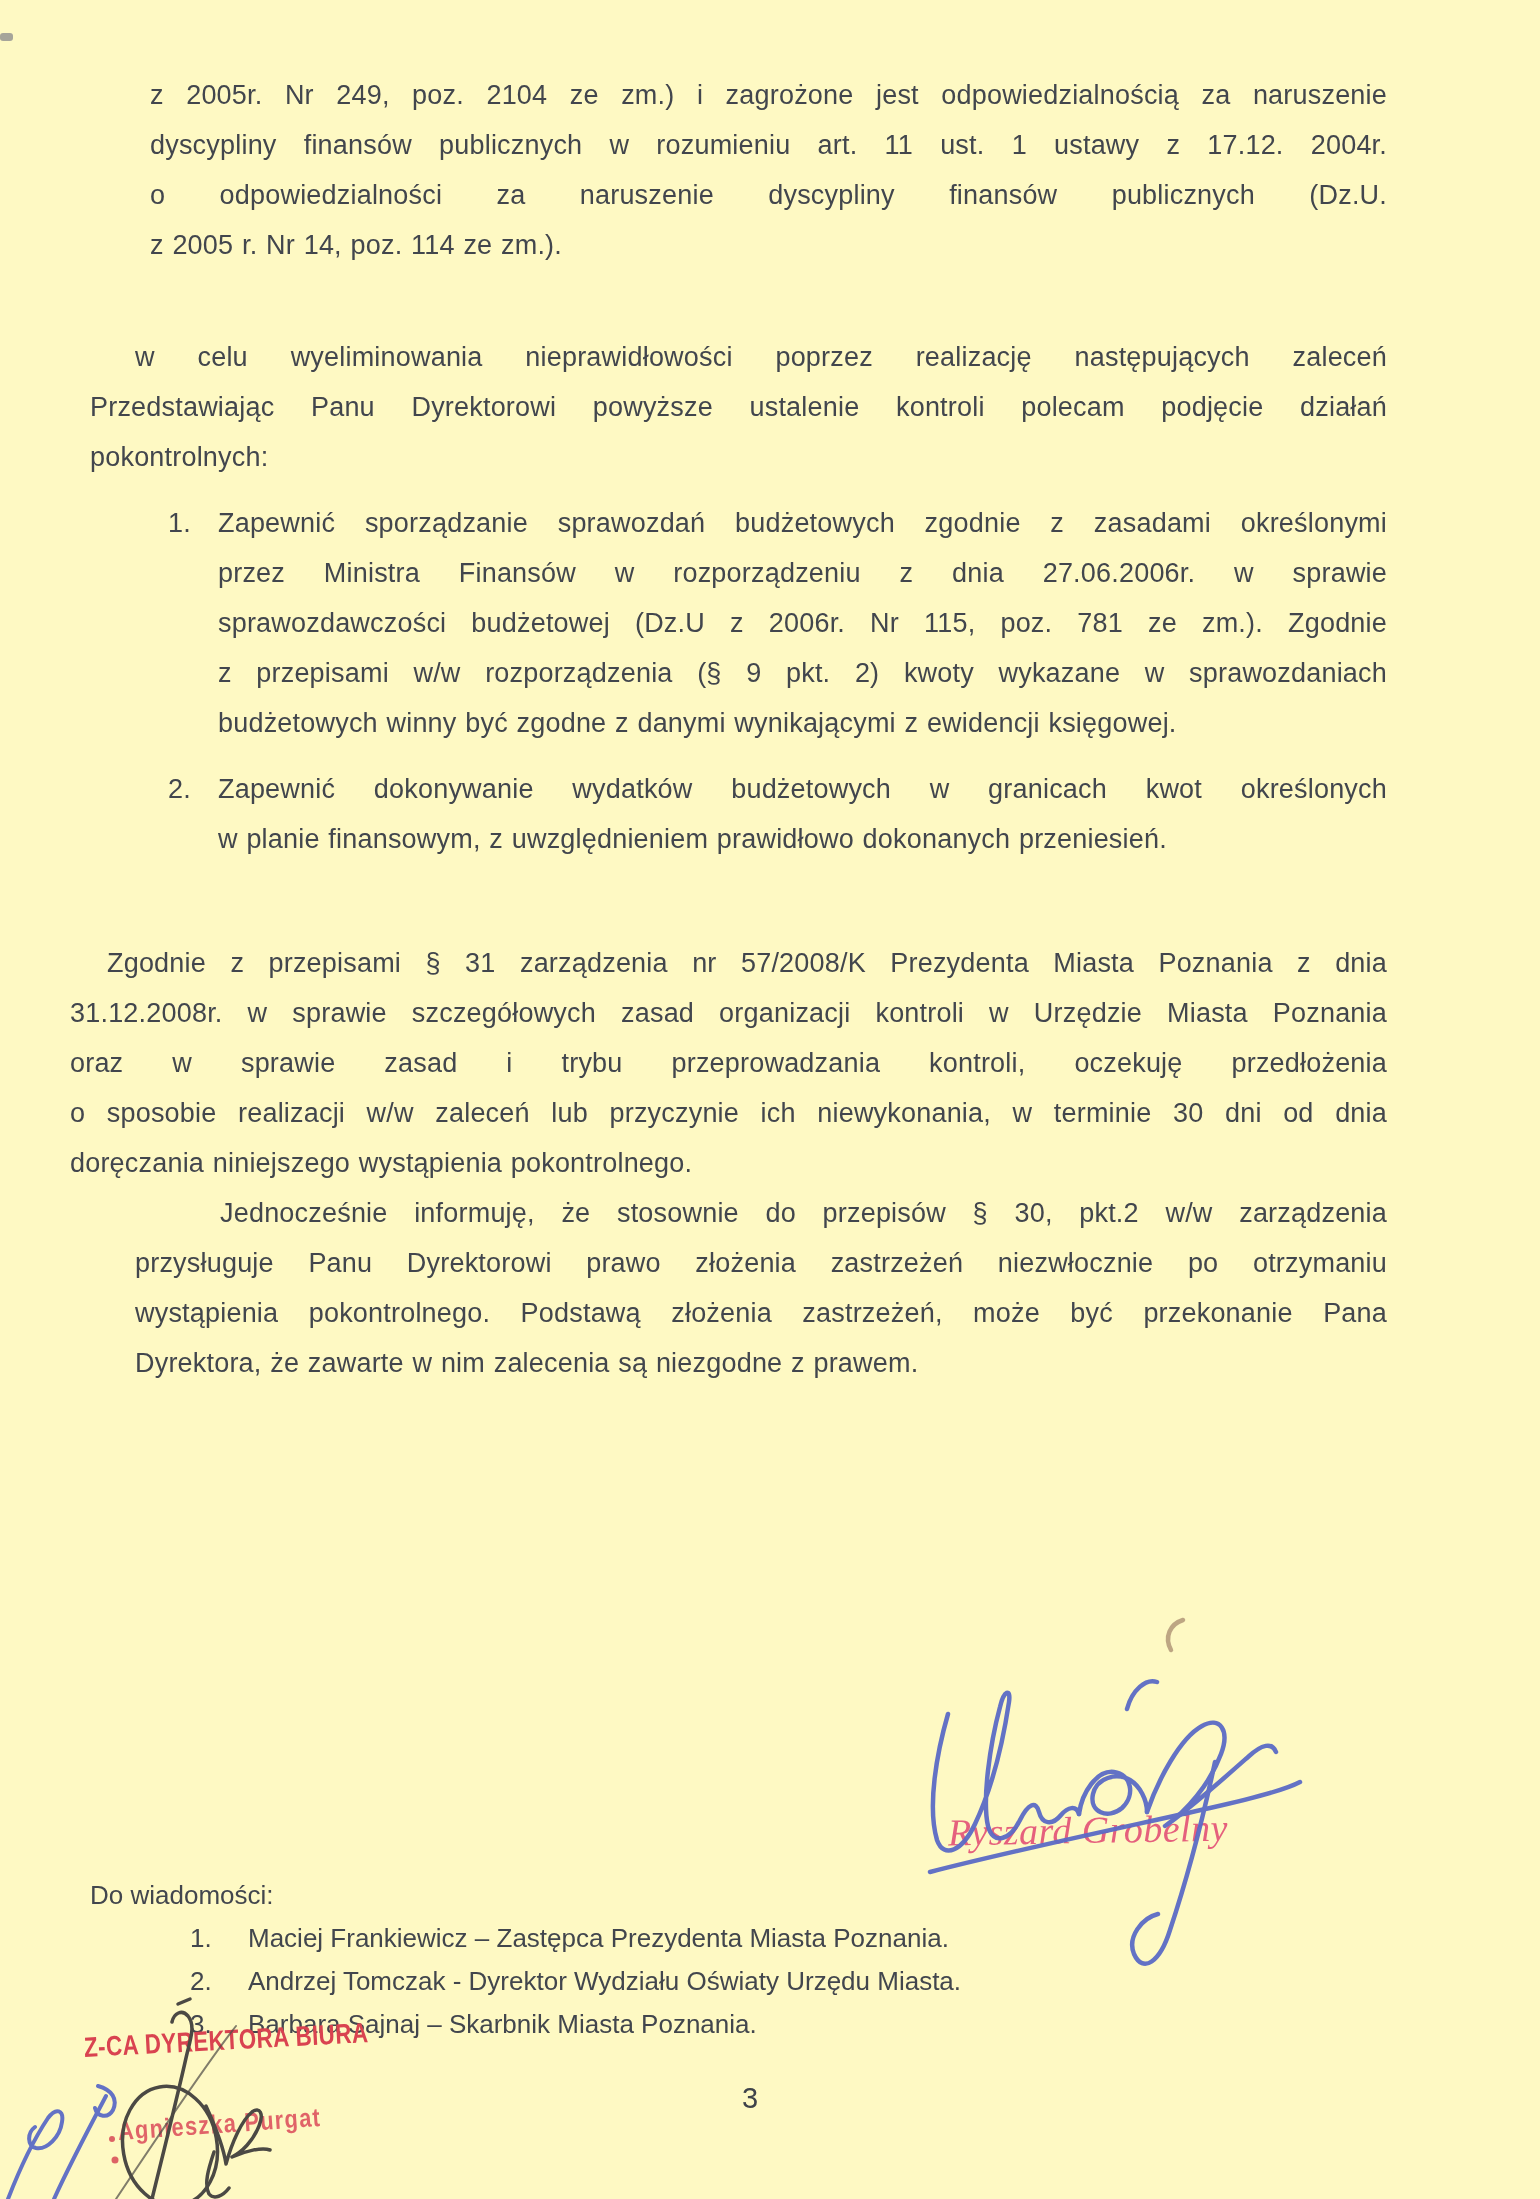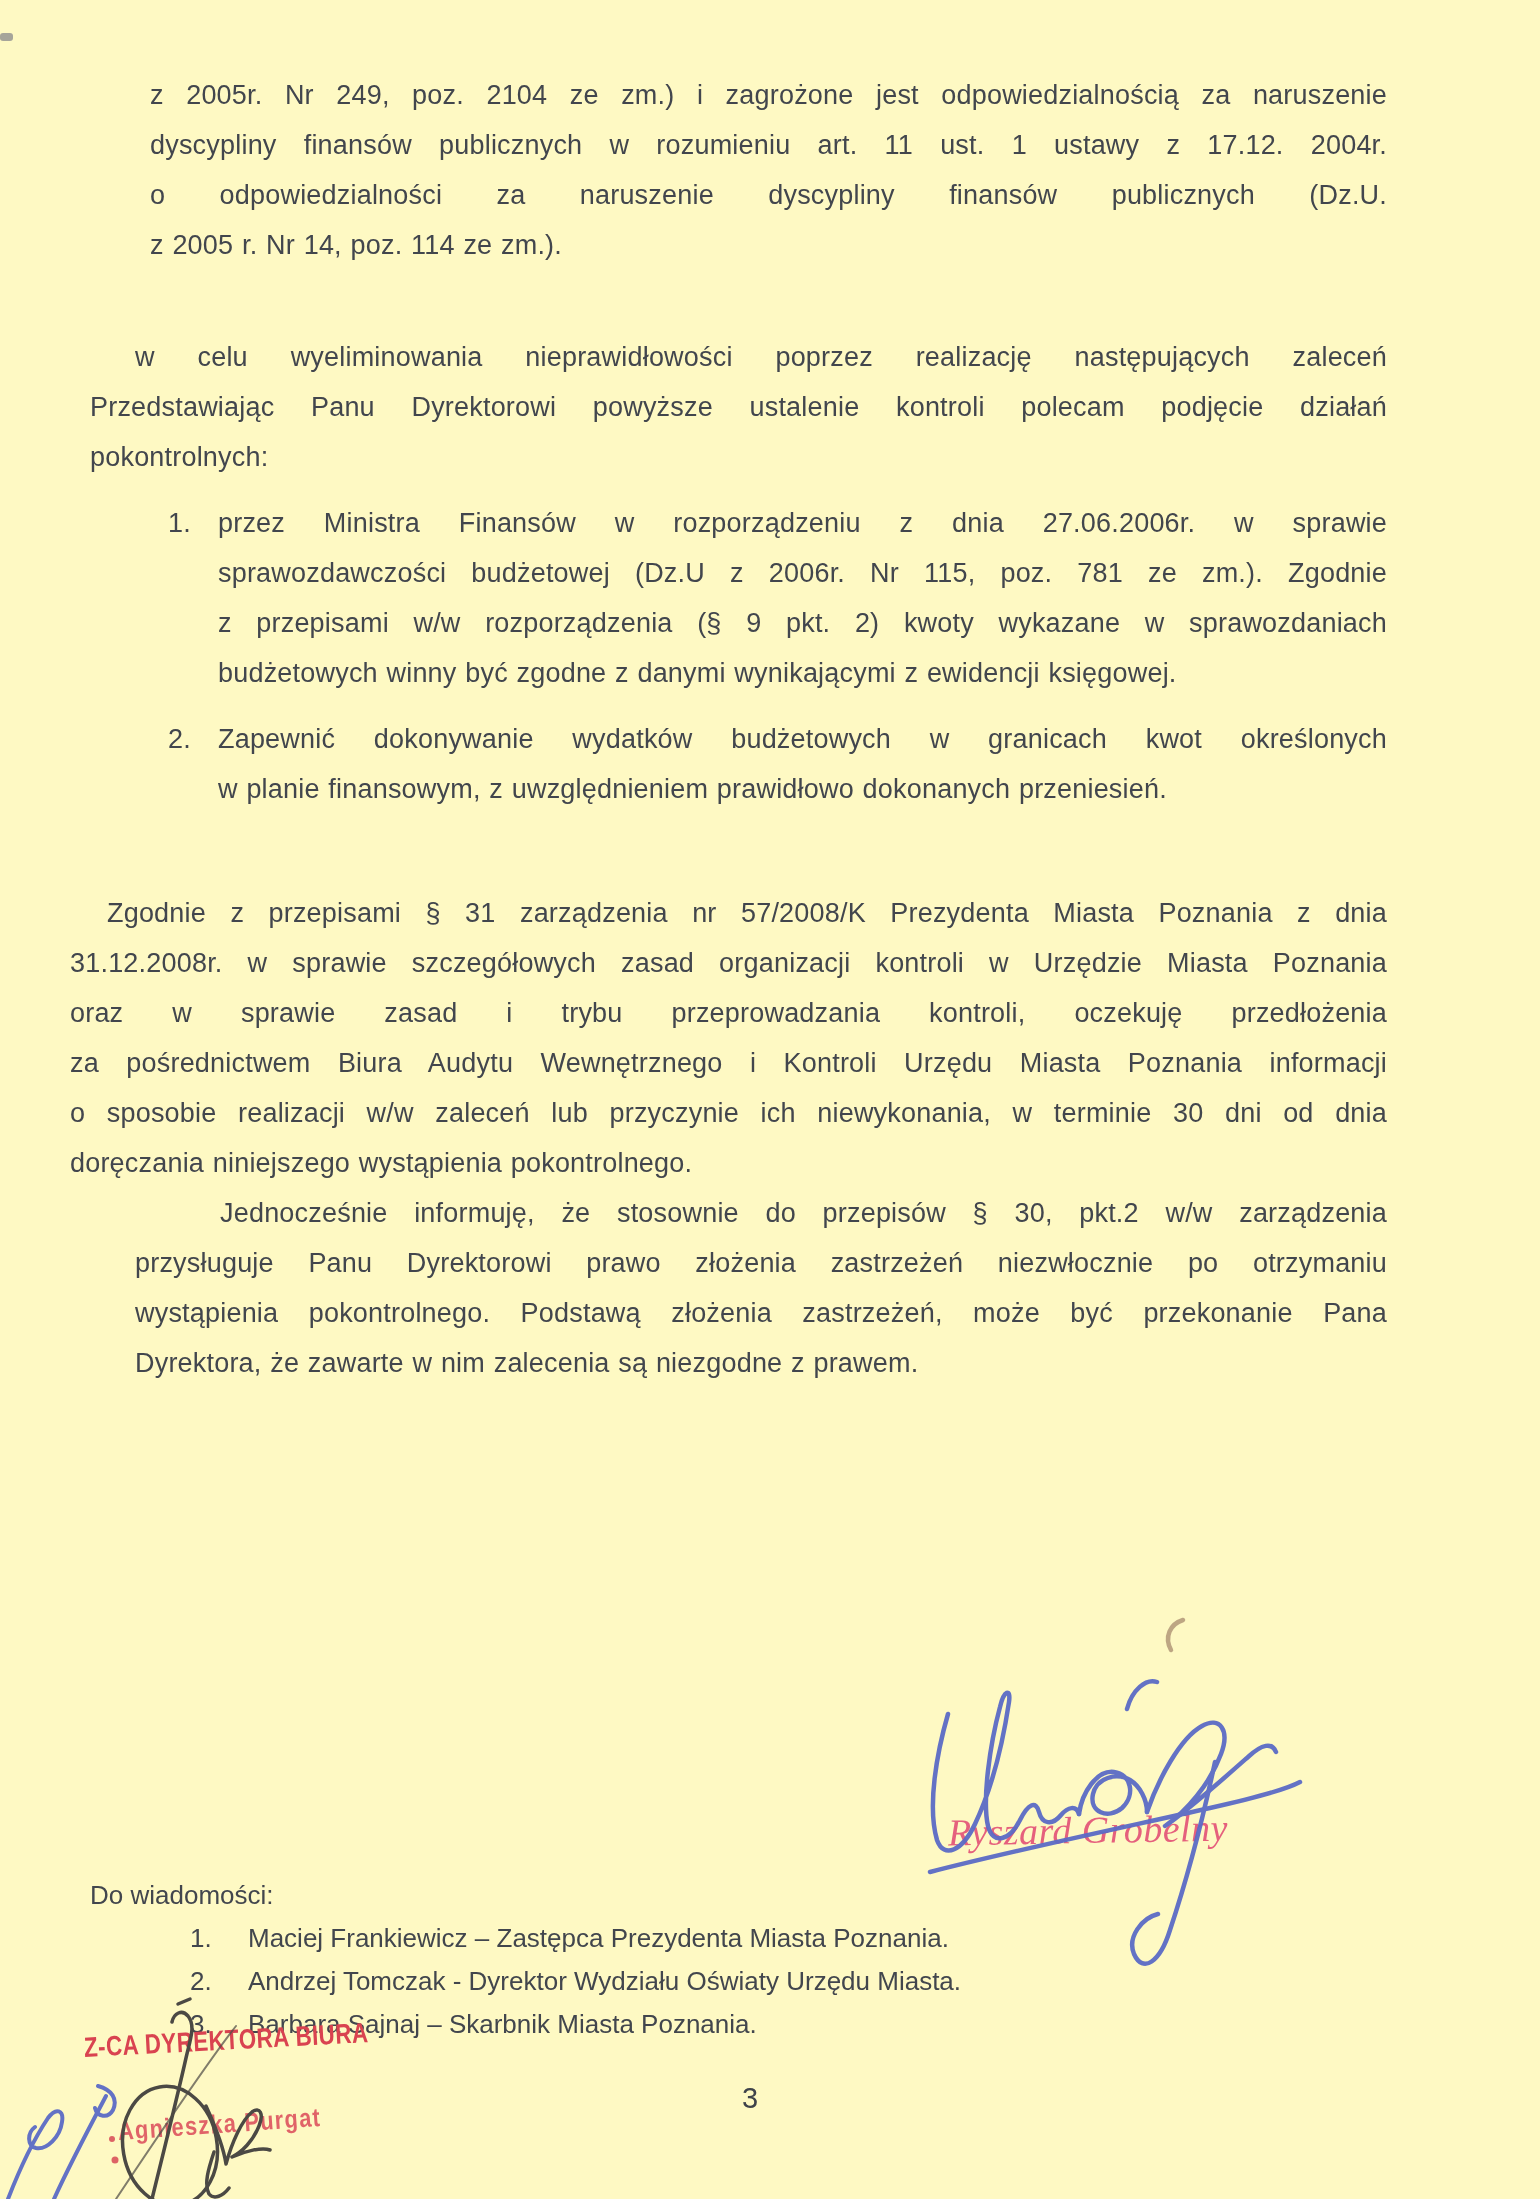--- a/index.html
+++ b/index.html
@@ -67,39 +67,39 @@
       </div>
     <div class="para pC indent45">
         <div class="ln">w celu wyeliminowania nieprawidłowości poprzez realizację następujących zaleceń</div>
         <div class="ln">Przedstawiając Panu Dyrektorowi powyższe ustalenie kontroli polecam podjęcie działań</div>
         <div class="ln last">pokontrolnych:</div>
       </div>
 
     <div class="rec">
       <span class="num">1.</span>
       <div class="lines">
+          <div class="ln">Zapewnić sporządzanie sprawozdań budżetowych zgodnie z zasadami określonymi</div>
           <div class="ln">przez Ministra Finansów w rozporządzeniu z dnia 27.06.2006r. w sprawie</div>
           <div class="ln">sprawozdawczości budżetowej (Dz.U z 2006r. Nr 115, poz. 781 ze zm.). Zgodnie</div>
           <div class="ln">z przepisami w/w rozporządzenia (§ 9 pkt. 2) kwoty wykazane w sprawozdaniach</div>
           <div class="ln last">budżetowych winny być zgodne z danymi wynikającymi z ewidencji księgowej.</div>
         </div>
     </div>
     <div class="rec">
       <span class="num">2.</span>
       <div class="lines">
           <div class="ln">Zapewnić dokonywanie wydatków budżetowych w granicach kwot określonych</div>
           <div class="ln last">w planie finansowym, z uwzględnieniem prawidłowo dokonanych przeniesień.</div>
         </div>
     </div>
 
     <div class="para pD">
         <div class="ln">Zgodnie z przepisami § 31 zarządzenia nr 57/2008/K Prezydenta Miasta Poznania z dnia</div>
         <div class="ln">31.12.2008r. w sprawie szczegółowych zasad organizacji kontroli w Urzędzie Miasta Poznania</div>
         <div class="ln">oraz w sprawie zasad i trybu przeprowadzania kontroli, oczekuję przedłożenia</div>
-        <div class="ln">za pośrednictwem Biura Audytu Wewnętrznego i Kontroli Urzędu Miasta Poznania informacji</div>
         <div class="ln">o sposobie realizacji w/w zaleceń lub przyczynie ich niewykonania, w terminie 30 dni od dnia</div>
         <div class="ln last">doręczania niniejszego wystąpienia pokontrolnego.</div>
       </div>
     <div class="para pE">
         <div class="ln">Jednocześnie informuję, że stosownie do przepisów § 30, pkt.2 w/w zarządzenia</div>
         <div class="ln">przysługuje Panu Dyrektorowi prawo złożenia zastrzeżeń niezwłocznie po otrzymaniu</div>
         <div class="ln">wystąpienia pokontrolnego. Podstawą złożenia zastrzeżeń, może być przekonanie Pana</div>
         <div class="ln last">Dyrektora, że zawarte w nim zalecenia są niezgodne z prawem.</div>
       </div>
   </div>

